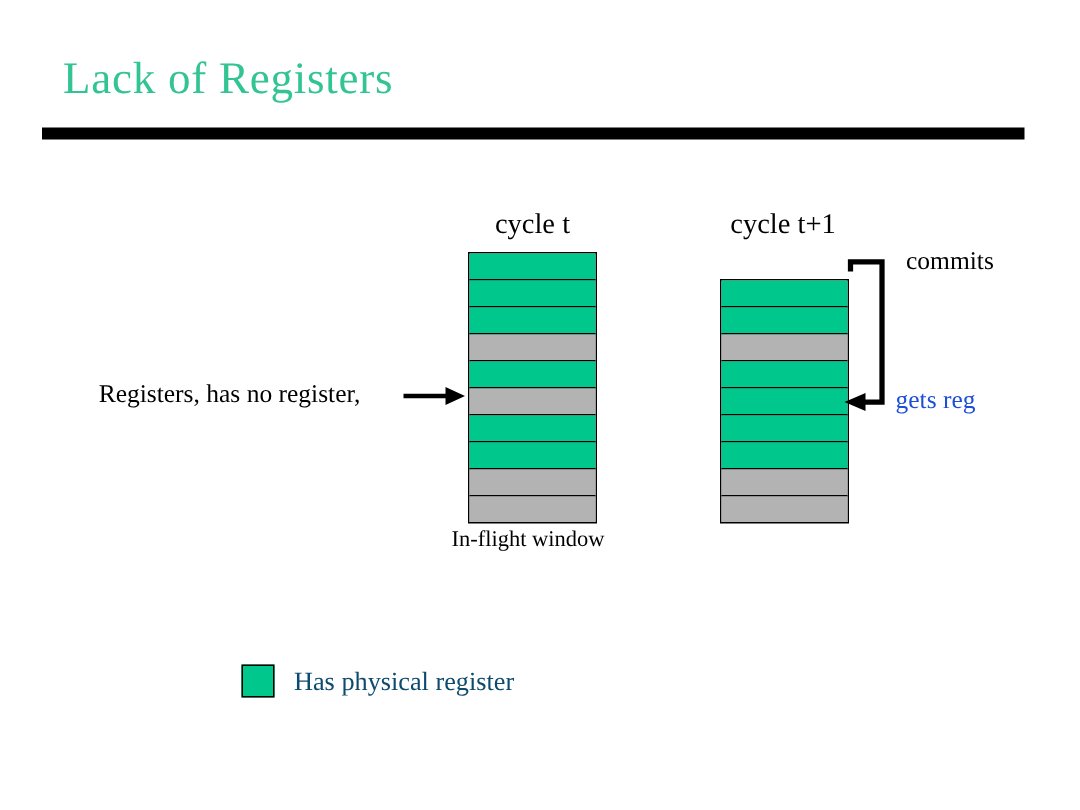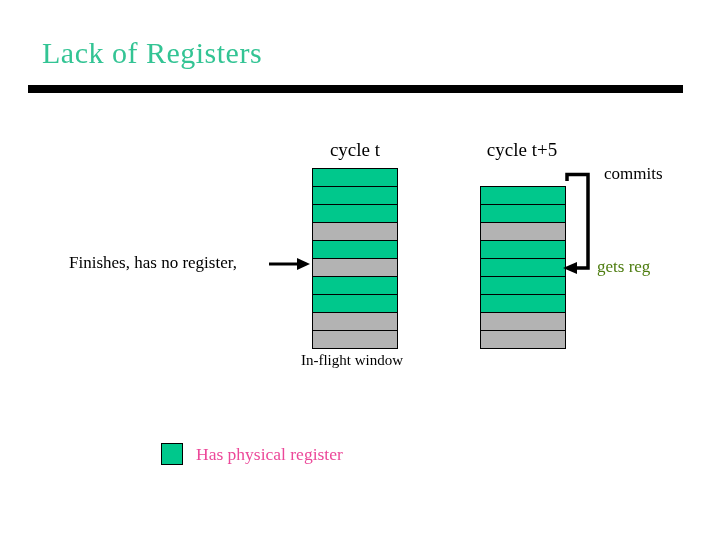--- a/index.html
+++ b/index.html
@@ -39,53 +39,53 @@
   #left-note{
     position:absolute;left:36px;top:251px;width:234px;
     text-align:center;font-size:17px;line-height:23px;color:#000;
   }
   #commits-label{
     position:absolute;left:604px;top:164px;
     font-size:17px;color:#000;white-space:nowrap;
   }
   #gets-reg-label{
     position:absolute;left:597px;top:257px;
-    font-size:17px;color:#4d7c0f;white-space:nowrap;
+    font-size:17px;color:#1d4ed8;white-space:nowrap;
   }
   #window-label{
     position:absolute;left:262px;top:352px;width:180px;
     text-align:center;font-size:15px;color:#000;white-space:nowrap;
   }
   #legend{
     position:absolute;left:161px;top:443px;
   }
   .legend-row{
     display:flex;align-items:center;gap:13px;margin-bottom:9px;
   }
   .legend-swatch{
     width:20px;height:20px;border:1px solid #000;flex:0 0 auto;
   }
   .legend-label{
-    font-size:17.5px;color:#ec4899;white-space:nowrap;
+    font-size:17.5px;color:#0c4a6e;white-space:nowrap;
   }
   #arrow-layer{
     position:absolute;left:0;top:0;width:720px;height:540px;
     pointer-events:none;
   }
 </style>
 </head>
 <body>
 
 <div id="slide">
 
   <div id="title" style="color: rgb(51, 196, 148);">Lack of Registers</div>
   <div id="rule"></div>
 
   <div id="col-label-t" class="col-label">cycle t</div>
-  <div id="col-label-t1" class="col-label">cycle t+5</div>
+  <div id="col-label-t1" class="col-label">cycle t+1</div>
 
   <div id="column-cycle-t" class="window-column">
       <div class="cell" style="background: rgb(0, 200, 140);"></div>
       <div class="cell" style="background: rgb(0, 200, 140);"></div>
       <div class="cell" style="background: rgb(0, 200, 140);"></div>
       <div class="cell" style="background: rgb(179, 179, 179);"></div>
       <div class="cell" style="background: rgb(0, 200, 140);"></div>
       <div class="cell" style="background: rgb(179, 179, 179);"></div>
       <div class="cell" style="background: rgb(0, 200, 140);"></div>
       <div class="cell" style="background: rgb(0, 200, 140);"></div>
@@ -98,21 +98,21 @@
       <div class="cell" style="background: rgb(179, 179, 179);"></div>
       <div class="cell" style="background: rgb(0, 200, 140);"></div>
       <div class="cell" style="background: rgb(0, 200, 140);"></div>
       <div class="cell" style="background: rgb(0, 200, 140);"></div>
       <div class="cell" style="background: rgb(0, 200, 140);"></div>
       <div class="cell" style="background: rgb(179, 179, 179);"></div>
       <div class="cell" style="background: rgb(179, 179, 179);"></div>
     </div>
 
   <div id="left-note">
-    <div>Finishes, has no register,</div>
+    <div>Registers, has no register,</div>
   </div>
 
   <div id="commits-label">commits</div>
   <div id="gets-reg-label">gets reg</div>
   <div id="window-label">In-flight window</div>
 
   <svg id="arrow-layer" viewBox="0 0 720 540" xmlns="http://www.w3.org/2000/svg">
     <g>
       <line x1="269" y1="264" x2="299" y2="264" stroke="#000" stroke-width="3"></line>
       <polygon points="310,264 297,258 297,270" fill="#000"></polygon>

